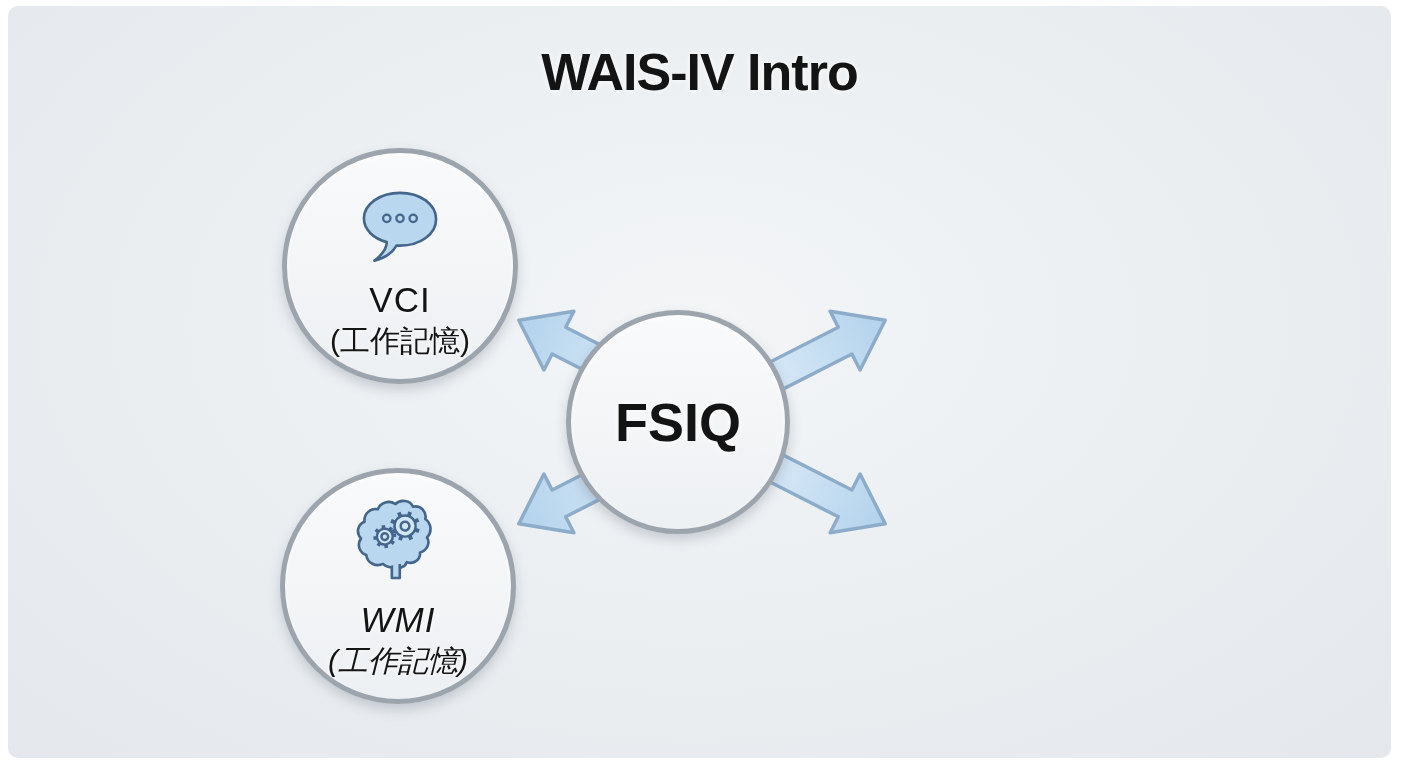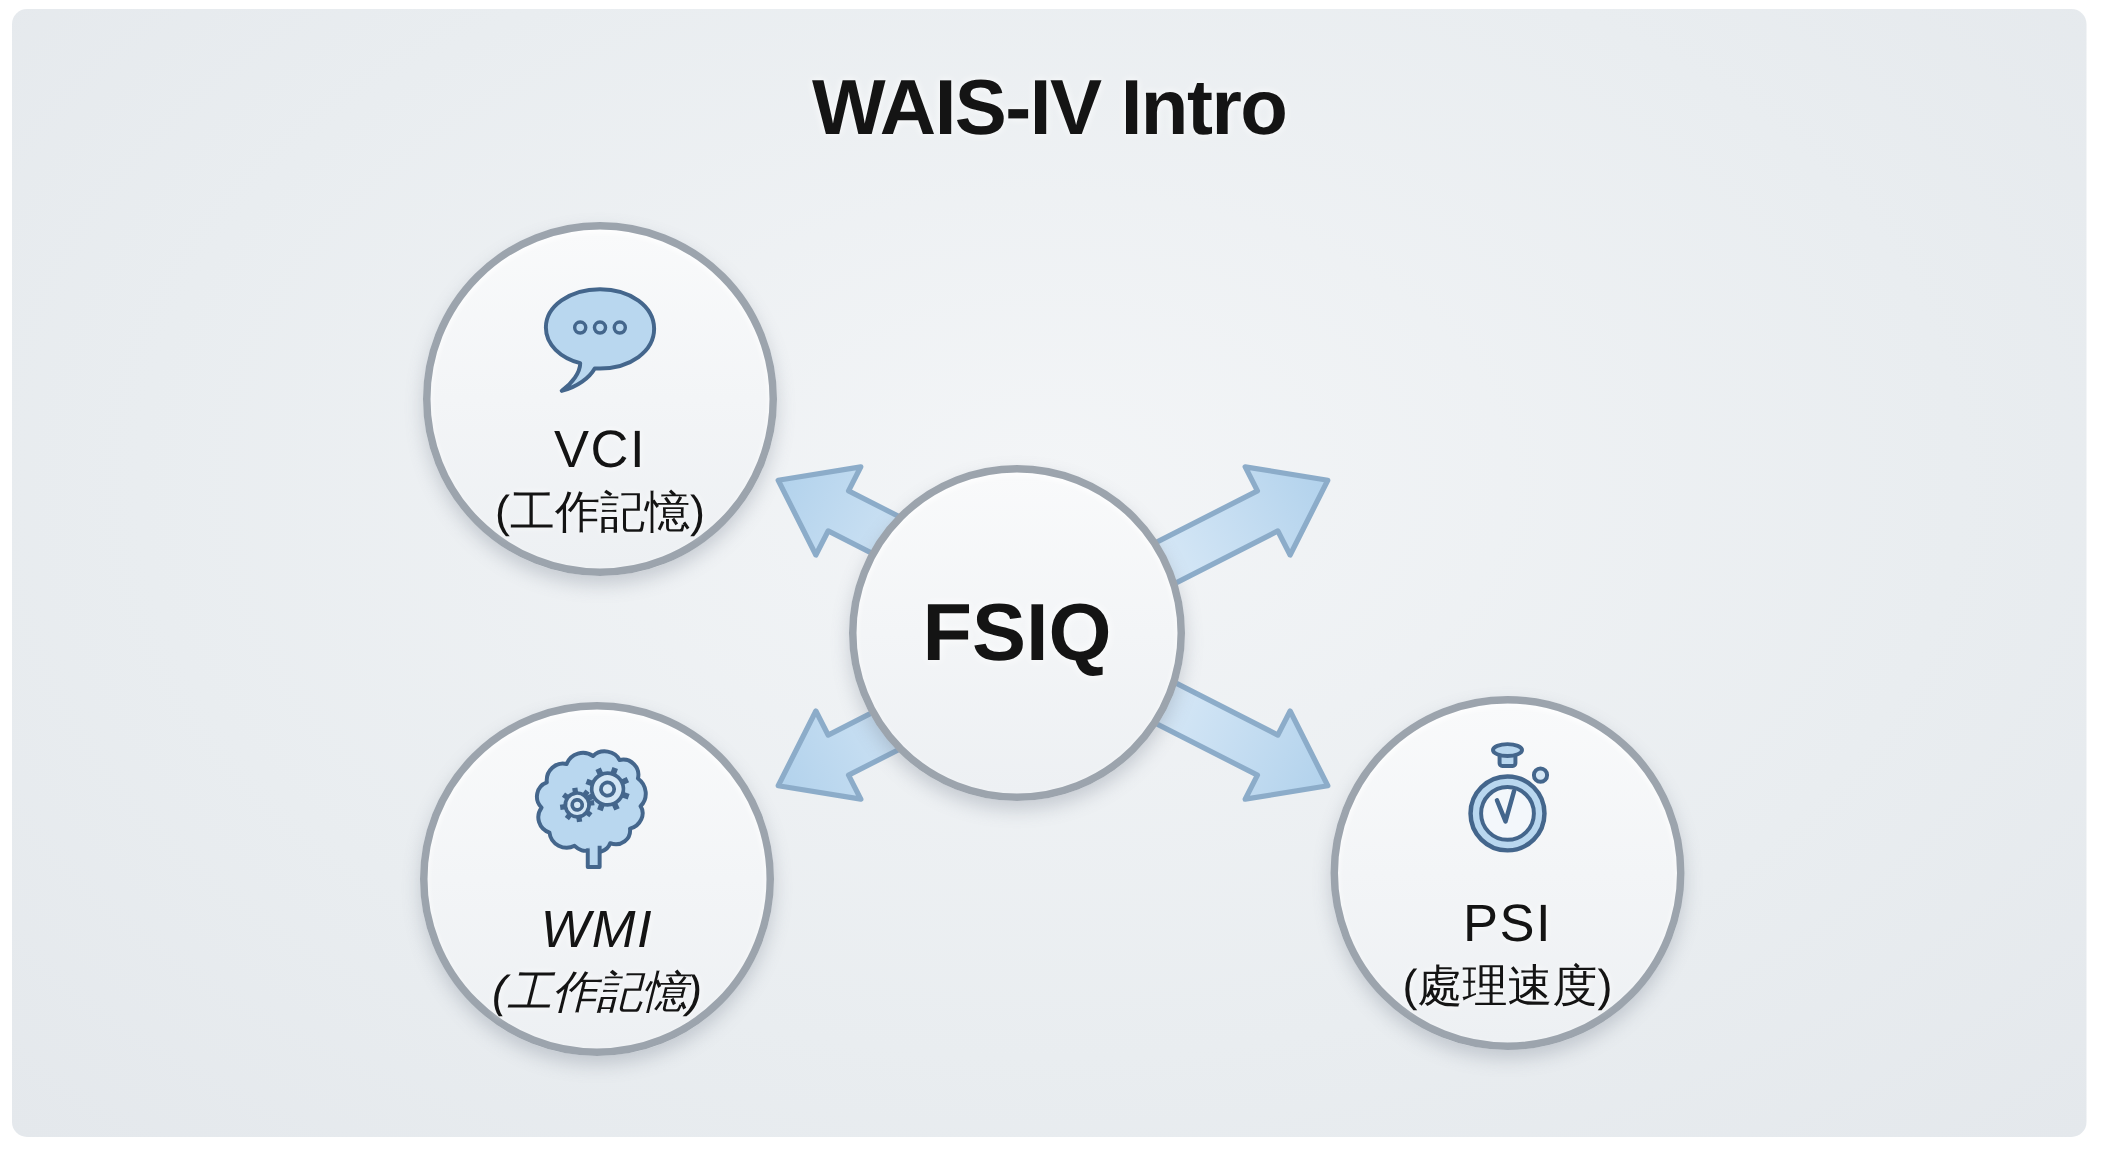--- a/index.html
+++ b/index.html
@@ -91,32 +91,18 @@
       <g transform="translate(35,45) rotate(-8)">
         <path d="M9 0L13 0M6.4 6.4L9.2 9.2M0 9L0 13M-6.4 6.4L-9.2 9.2M-9 0L-13 0M-6.4 -6.4L-9.2 -9.2M0 -9L0 -13M6.4 -6.4L9.2 -9.2" style="stroke:var(--icon_stroke,#44668c);stroke-width:4"></path>
         <circle r="9" style="fill:var(--icon_fill_light,#d3e6f5);stroke:var(--icon_stroke,#44668c);stroke-width:2.8"></circle>
         <circle r="3.8" style="fill:none;stroke:var(--icon_stroke,#44668c);stroke-width:2.8"></circle>
       </g>
     </svg>
     <div class="label">WMI</div>
     <div class="sublabel">(工作記憶)</div>
   </div>
 
-  <div class="node outer" id="node-psi">
-    <svg class="icon" viewBox="0 0 100 100">
-      <g style="stroke:var(--icon_stroke,#44668c)">
-        <rect x="44" y="9" width="12" height="11" rx="2" style="fill:var(--icon_fill,#b9d7ef);stroke-width:3"></rect>
-        <ellipse cx="50" cy="8" rx="11" ry="4.5" style="fill:var(--icon_fill,#b9d7ef);stroke-width:3"></ellipse>
-        <circle cx="75" cy="27" r="5" style="fill:var(--icon_fill_light,#d3e6f5);stroke-width:3"></circle>
-        <circle cx="50" cy="56" r="28" style="fill:var(--icon_fill,#b9d7ef);stroke-width:3.4"></circle>
-        <circle cx="50" cy="56" r="20" style="fill:#f3f7fb;stroke-width:3"></circle>
-        <path d="M42 46 L48.5 62 L55 39" style="fill:none;stroke-width:3.4;stroke-linecap:round;stroke-linejoin:round"></path>
-      </g>
-    </svg>
-    <div class="label">PSI</div>
-    <div class="sublabel">(處理速度)</div>
-  </div>
 
   <div class="node center-node" id="node-fsiq">
     <div class="fsiq-label">FSIQ</div>
   </div>
 
 </div>
 
 </body></html>

